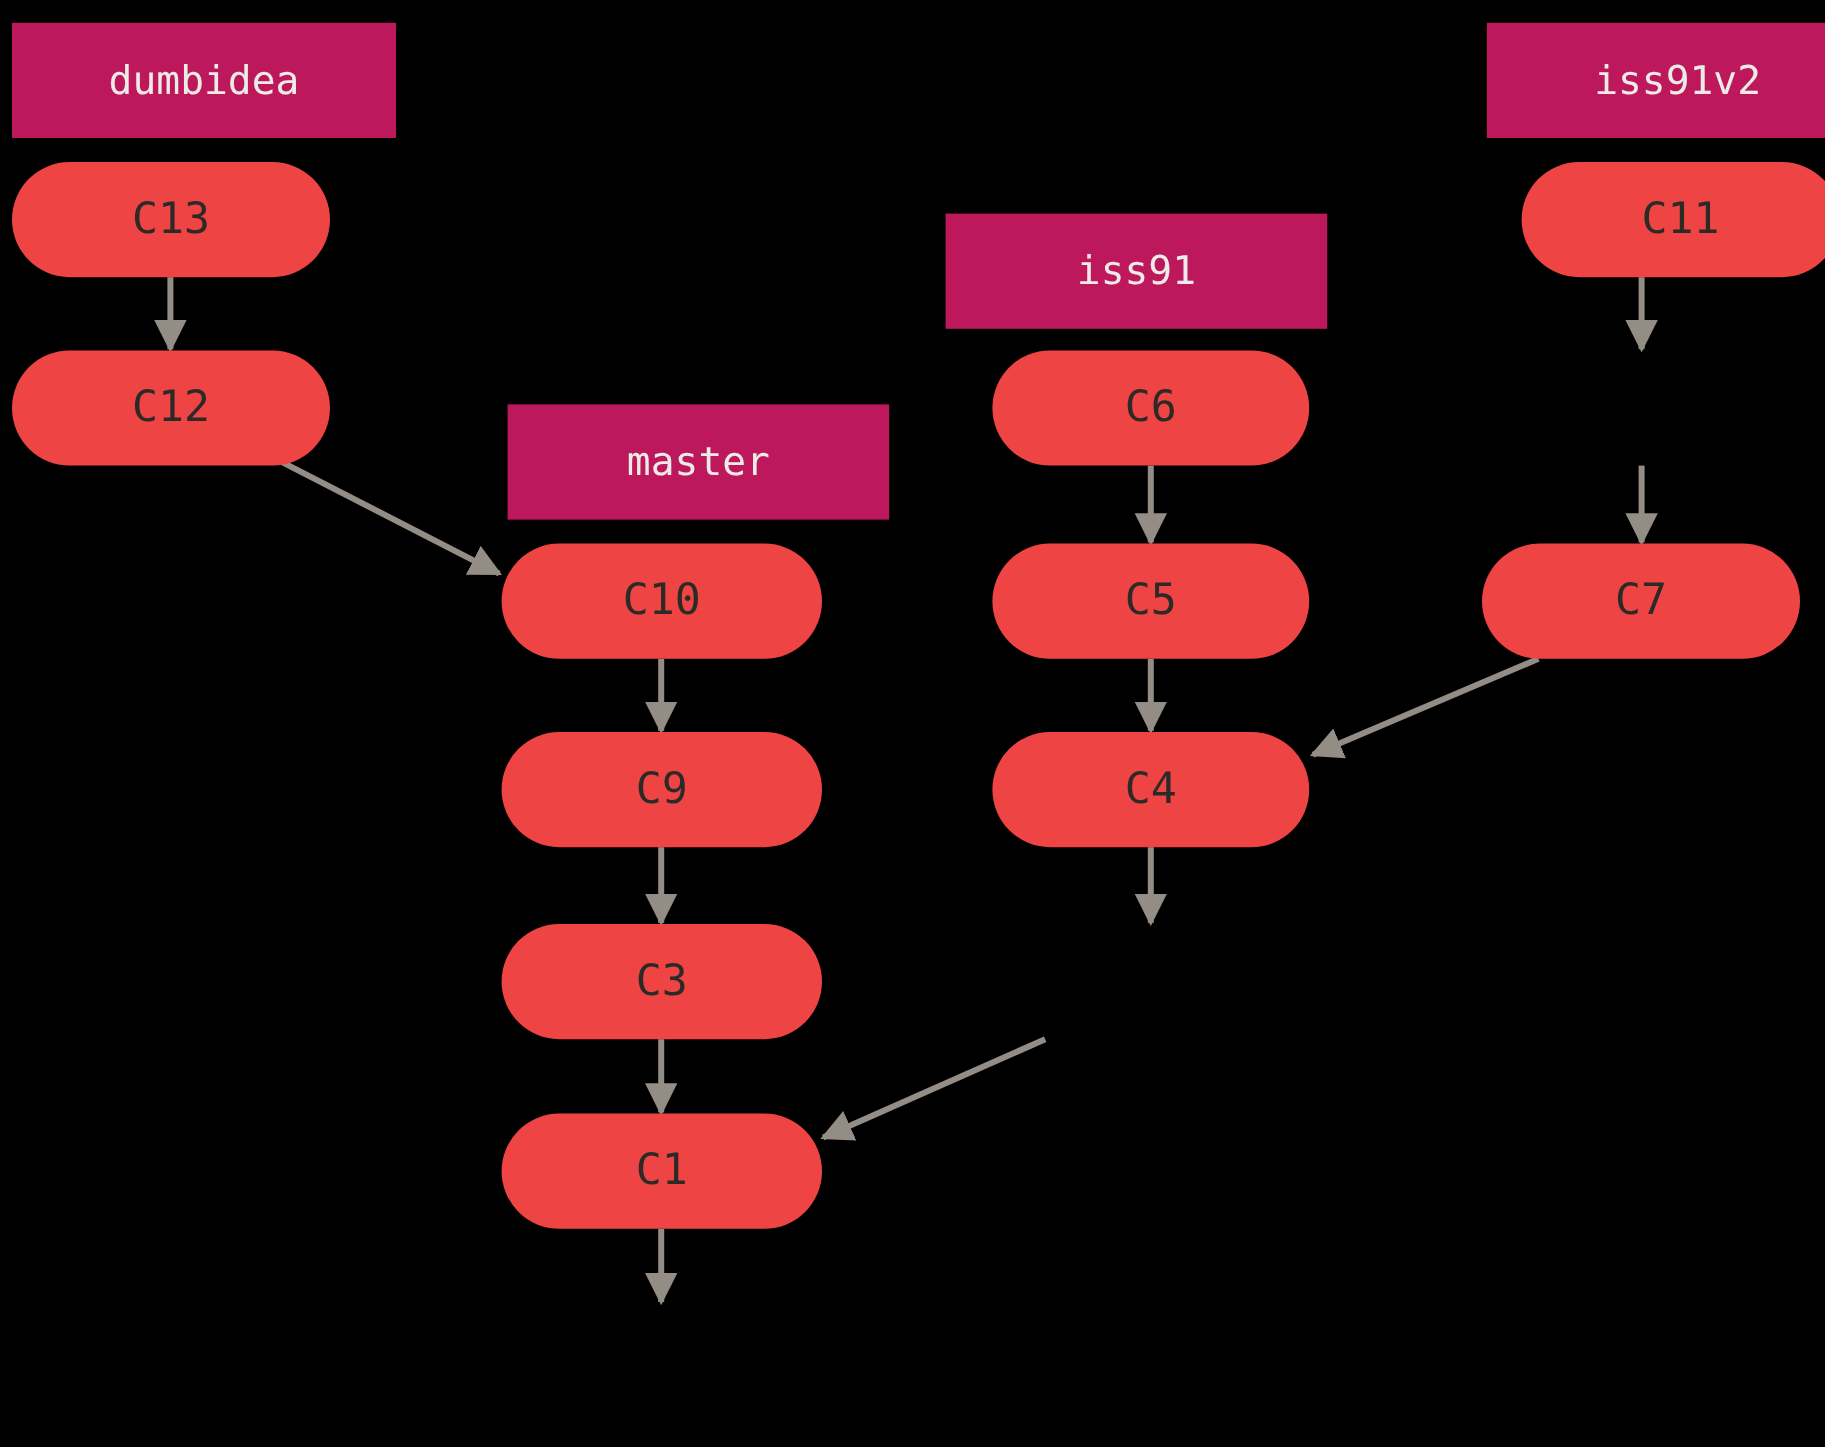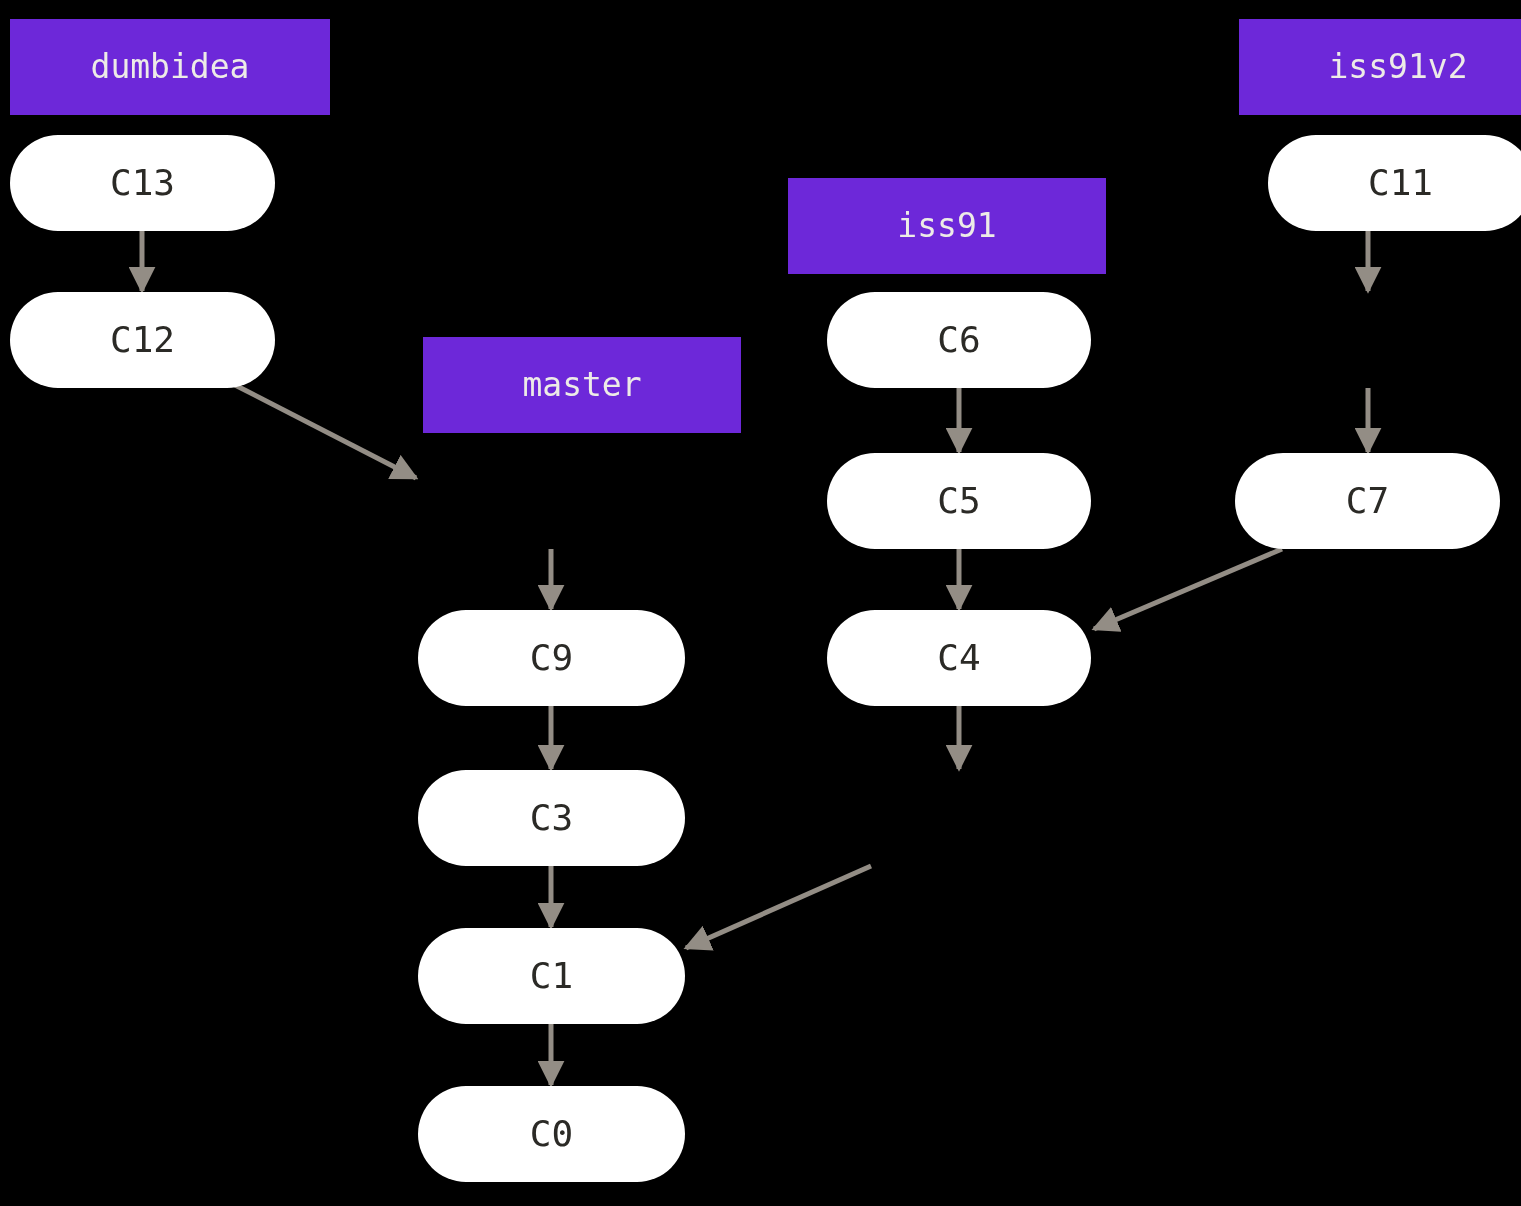--- a/index.html
+++ b/index.html
@@ -22,31 +22,31 @@
     width: 1521px;
     height: 1206px;
   }
   .edges line {
     stroke: #938D85;
     stroke-width: 5;
   }
   .branch-label {
     position: absolute;
     height: 96px;
-    background: #6d28d9;
+    background: #be185d;
     color: #EDEBE7;
     font-size: 33px;
     line-height: 96px;
     text-align: center;
     white-space: nowrap;
   }
   .commit {
     position: absolute;
     height: 96px;
-    background: #ffffff;
+    background: #ef4444;
     color: #2B2A26;
     font-size: 36px;
     line-height: 96px;
     text-align: center;
     border-radius: 48px;
     white-space: nowrap;
   }
 </style>
 </head>
 <body>
@@ -75,24 +75,24 @@
   </svg>
 
   <div class="branch-label" style="left:10px;   top:19px;  width:320px">dumbidea</div>
   <div class="branch-label" style="left:423px;  top:337px; width:318px">master</div>
   <div class="branch-label" style="left:788px;  top:178px; width:318px">iss91</div>
   <div class="branch-label" style="left:1239px; top:19px;  width:318px">iss91v2</div>
 
   <div class="commit" style="left:10px; top:135px; width:265px">C13</div>
   <div class="commit" style="left:10px; top:292px; width:265px">C12</div>
 
+  <div class="commit" style="left:418px; top:453px;  width:267px">C10</div>
   <div class="commit" style="left:418px; top:610px;  width:267px">C9</div>
   <div class="commit" style="left:418px; top:770px;  width:267px">C3</div>
   <div class="commit" style="left:418px; top:928px;  width:267px">C1</div>
-  <div class="commit" style="left:418px; top:1086px; width:267px">C0</div>
 
   <div class="commit" style="left:827px; top:292px; width:264px">C6</div>
   <div class="commit" style="left:827px; top:453px; width:264px">C5</div>
   <div class="commit" style="left:827px; top:610px; width:264px">C4</div>
 
   <div class="commit" style="left:1268px; top:135px; width:265px">C11</div>
   <div class="commit" style="left:1235px; top:453px; width:265px">C7</div>
 
 </div>
 

